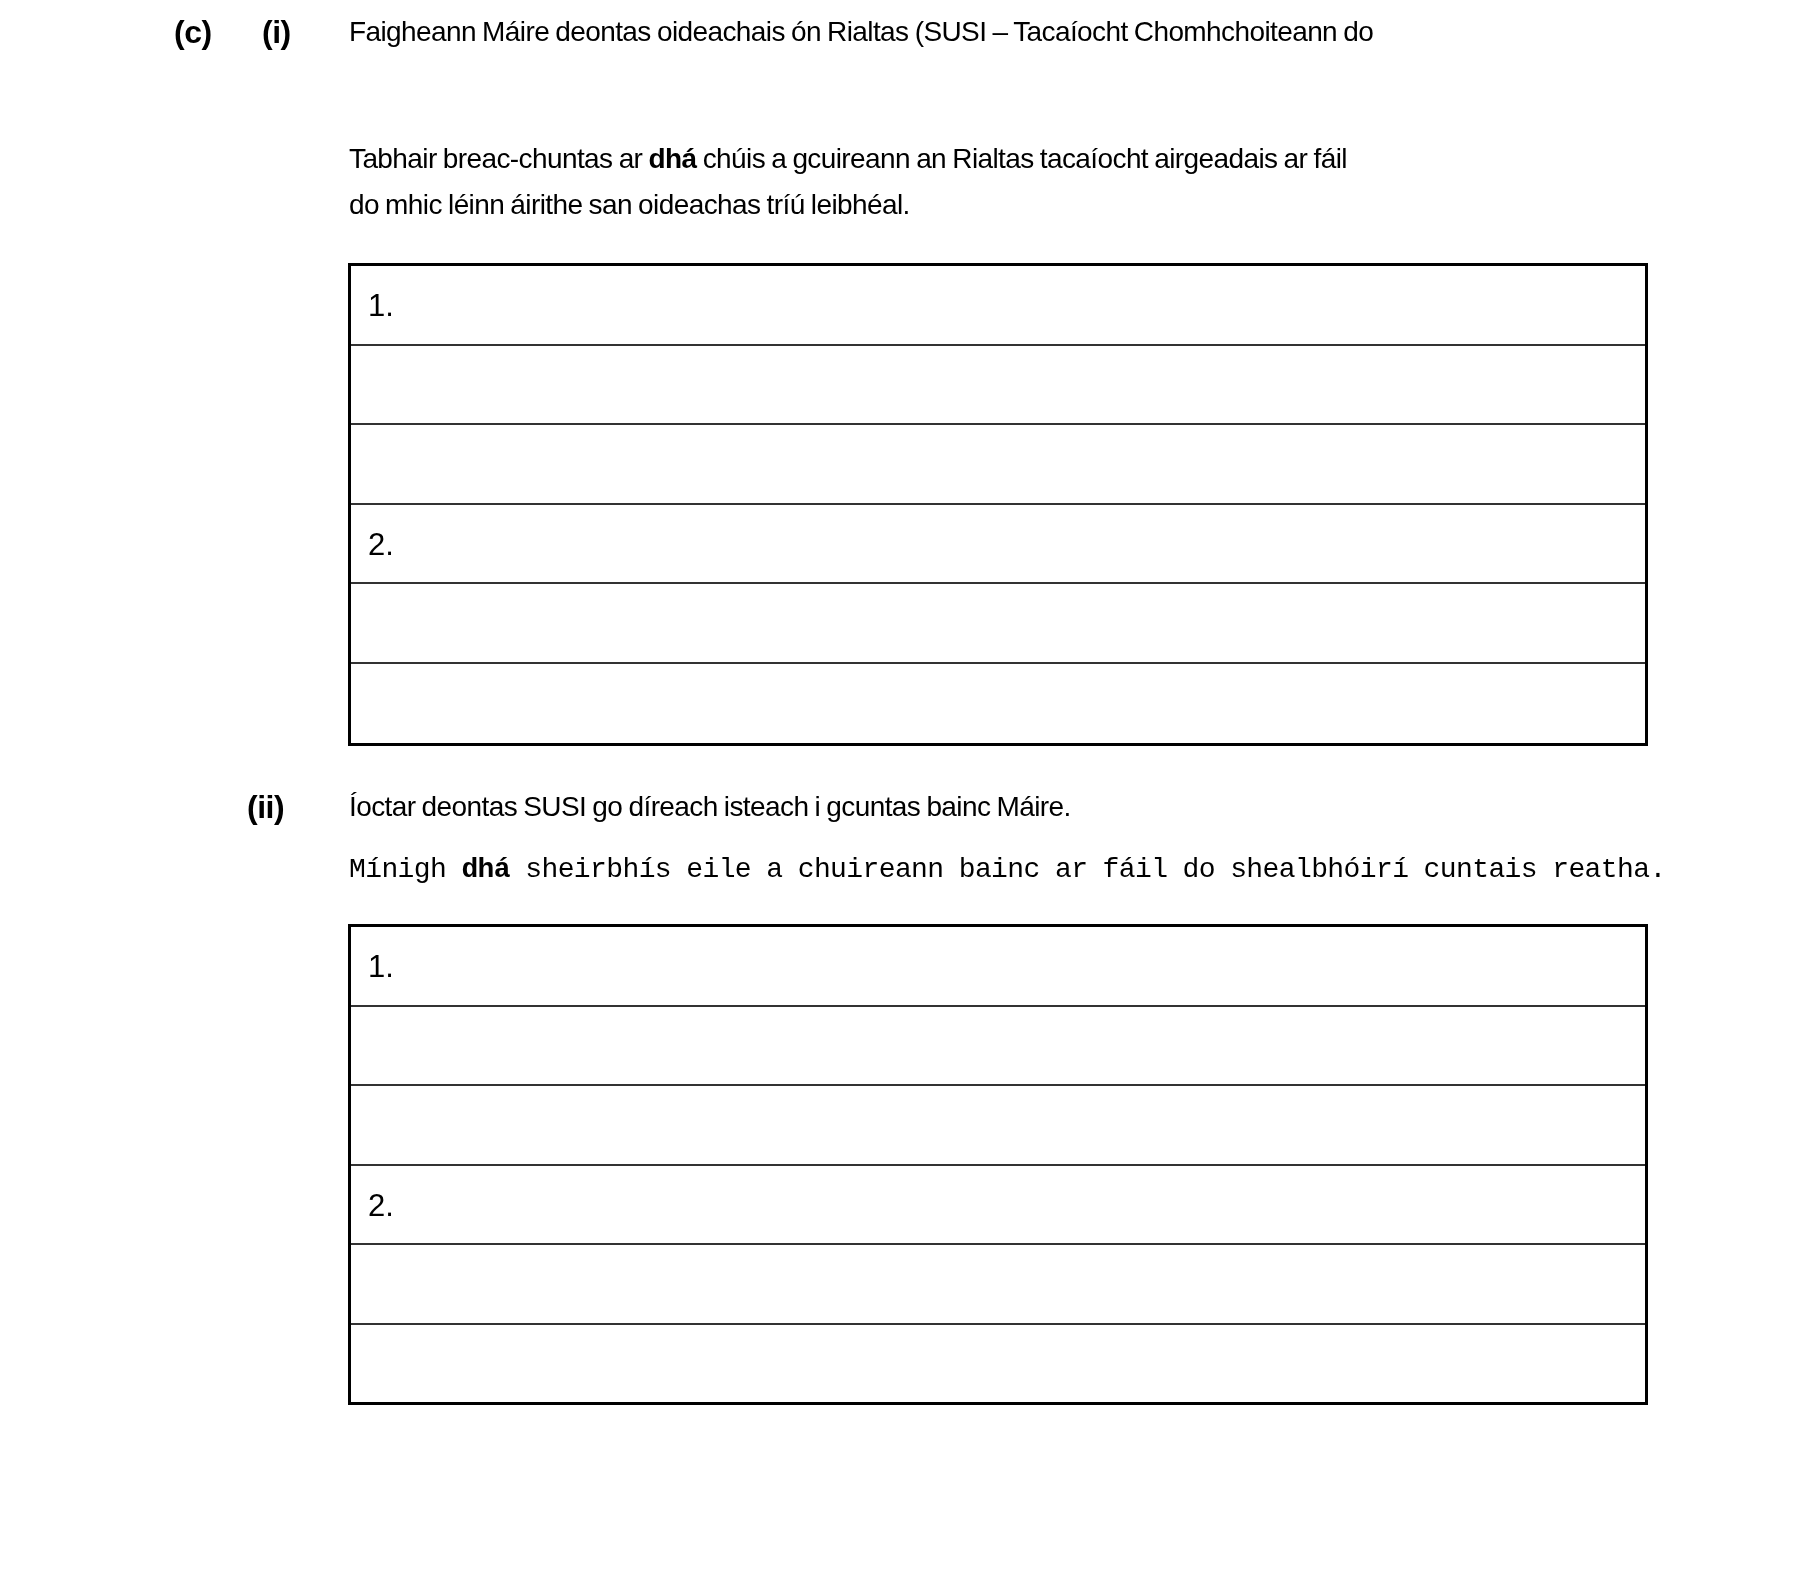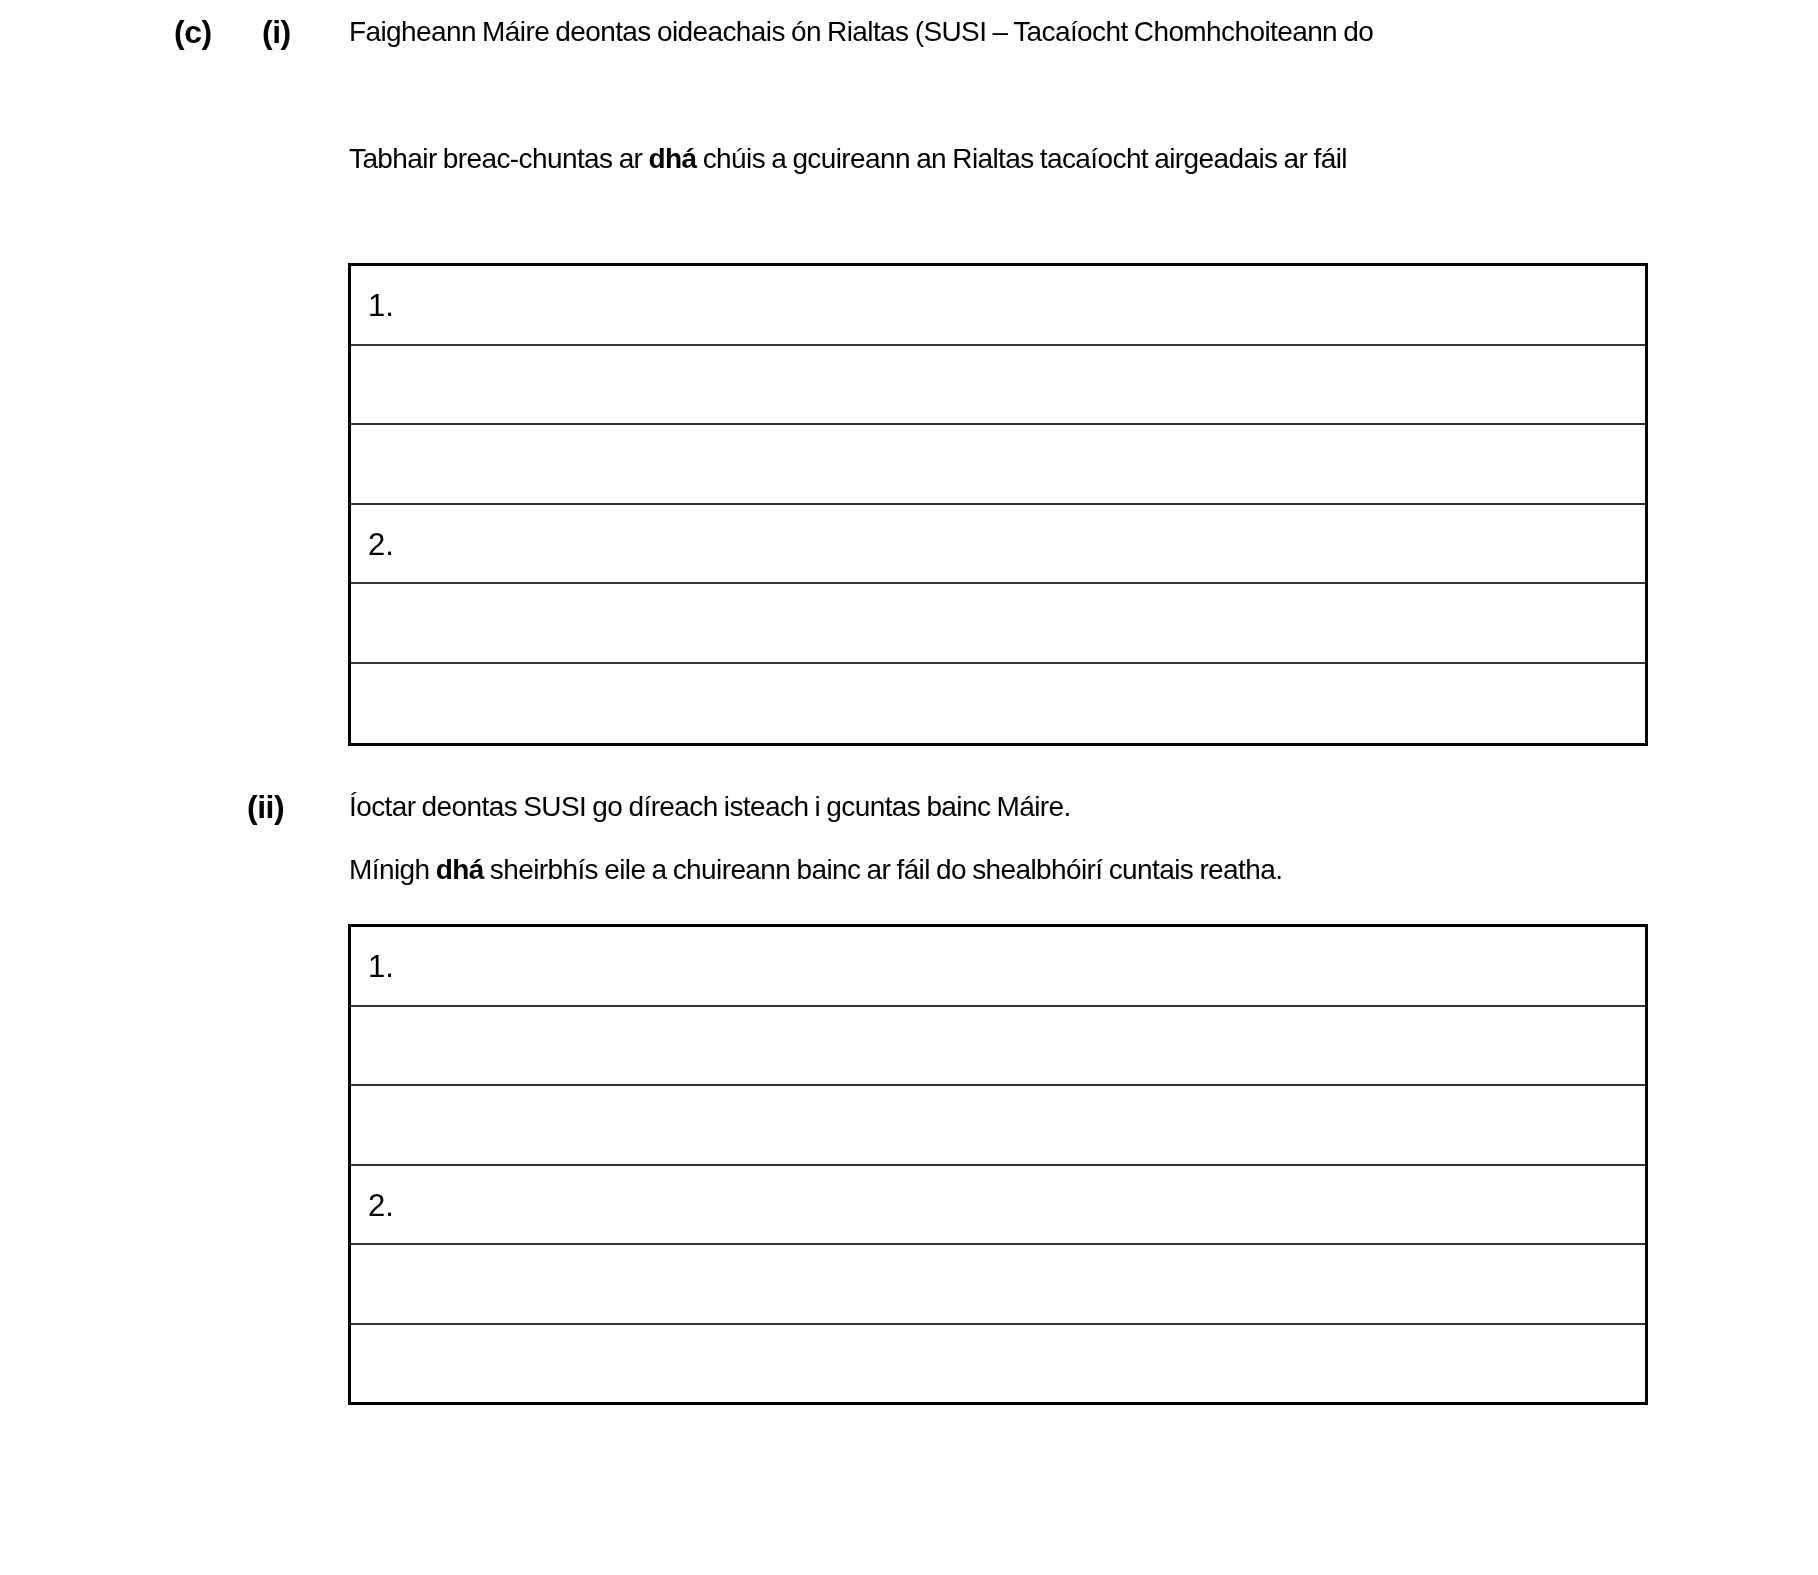--- a/index.html
+++ b/index.html
@@ -58,20 +58,21 @@
 <div class="abs label" style="left:174px; top:9px;">(c)</div>
 
 <div class="abs label" style="left:262px; top:9px;">(i)</div>
 
 <div class="abs para" style="left:349px; top:9px;">
   <div>Faigheann Máire deontas oideachais ón Rialtas (SUSI – Tacaíocht Chomhchoiteann do</div>
 </div>
 
 <div class="abs para" style="left:349px; top:136px;">
   <div><span>Tabhair breac-chuntas ar </span><b>dhá</b><span> chúis a gcuireann an Rialtas tacaíocht airgeadais ar fáil</span></div>
+  <div>do mhic léinn áirithe san oideachas tríú leibhéal.</div>
 </div>
 
 <div class="answer-table" style="top:263px; height:483px;">
   <div class="answer-row">
       <span class="row-num">1.</span>
     </div>
   <div class="answer-row">
       <span class="row-num"></span>
     </div>
   <div class="answer-row">
@@ -85,21 +86,21 @@
     </div>
   <div class="answer-row">
       <span class="row-num"></span>
     </div>
 </div>
 
 <div class="abs label" style="left:247px; top:784px;">(ii)</div>
 
 <div class="abs para" style="left:349px; top:784px;">Íoctar deontas SUSI go díreach isteach i gcuntas bainc Máire.</div>
 
-<div class="abs para" style="left:349px; top:847px;"><span>Mínigh </span><b>dhá</b><span> sheirbhís eile a chuireann bainc ar fáil do shealbhóirí cuntais reatha.</span></div>
+<div class="abs para" style="left:349px; top:847px;font-family:Liberation Mono, monospace;"><span>Mínigh </span><b>dhá</b><span> sheirbhís eile a chuireann bainc ar fáil do shealbhóirí cuntais reatha.</span></div>
 
 <div class="answer-table" style="top:924px; height:481px;">
   <div class="answer-row">
       <span class="row-num">1.</span>
     </div>
   <div class="answer-row">
       <span class="row-num"></span>
     </div>
   <div class="answer-row">
       <span class="row-num"></span>

